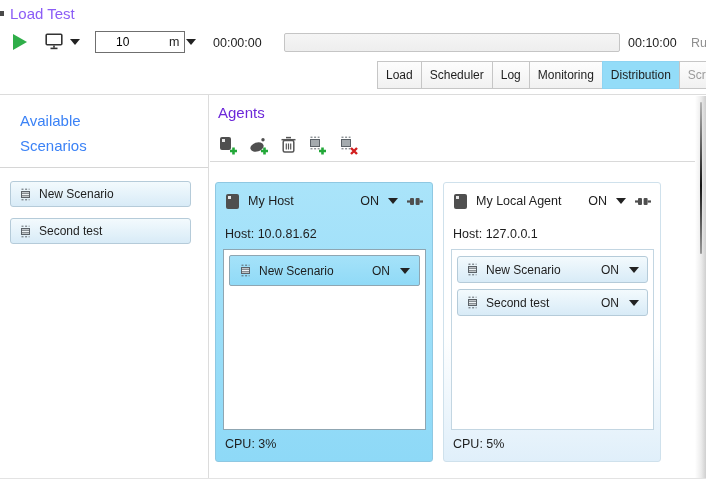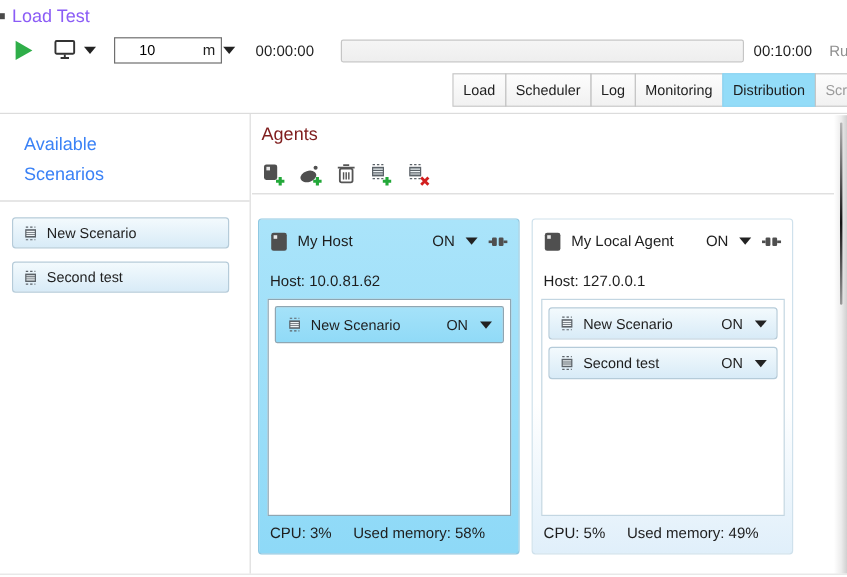--- a/index.html
+++ b/index.html
@@ -43,21 +43,21 @@
   .sidebar-title { position:absolute; left:20px; top:13px; width:110px; font-size:15px; line-height:25px; color:#3b82f6; }
   .sidebar-sep { position:absolute; top:72px; left:0; width:208px; height:1px; background:#d6d6d6; }
   .scenario-btn { position:absolute; left:10px; width:181px; height:26px; box-sizing:border-box;
     display:flex; align-items:center; gap:7px; padding-left:8px; font-size:12px;
     background:linear-gradient(#f3fafd,#d8ebf7); border:1px solid #b5cbd9; border-radius:3px; cursor:pointer; }
   .scenario-btn.b1 { top:86px; }
   .scenario-btn.b2 { top:123px; }
 
   
   .main { position:absolute; left:210px; top:95px; width:496px; height:383px; }
-  .agents-title { position:absolute; left:8px; top:9px; font-size:15px; color:#7f1d1d; }
+  .agents-title { position:absolute; left:8px; top:9px; font-size:15px; color:#6d28d9; }
   .agents-toolbar { position:absolute; left:8px; top:40px; display:flex; gap:10px; align-items:flex-end; }
   .tool-btn { width:21px; height:21px; position:relative; cursor:pointer; }
   .agents-sep { position:absolute; top:66px; left:0; width:487px; height:1px; background:#d9d9d9; }
 
   .agent-card { position:absolute; top:87px; width:218px; height:280px; box-sizing:border-box; border-radius:3px; cursor:pointer; }
   .agent-card.active { left:5px; background:linear-gradient(#aae4fa,#8ed9f7); border:1px solid #8fc8e2; }
   .agent-card.idle   { left:233px; background:linear-gradient(#ffffff 55%,#e0effa); border:1px solid #cfe1ec; }
 
   .agent-header { position:absolute; top:9px; left:10px; right:9px; height:18px; display:flex; align-items:center; }
   .agent-icon { width:13px; height:15px; background:#4f4f4f; border-radius:2px; position:relative; flex:none; }
@@ -274,21 +274,20 @@
               </svg>
           </span>
           <span class="nm">New Scenario</span>
           <span class="st">ON</span>
           <span class="caret"></span>
         </div>
       </div>
 
       <div class="agent-status">
         <span>CPU: 3%</span>
-        <span>Used memory: 58%</span>
       </div>
     </div>
 
     <div class="agent-card idle">
       <div class="agent-header">
         <span class="agent-icon"></span>
         <span class="agent-name">My Local Agent</span>
         <span class="agent-state">ON</span>
         <span class="caret agent-caret"></span>
         <span class="plug">
@@ -336,21 +335,20 @@
               </svg>
           </span>
           <span class="nm">Second test</span>
           <span class="st">ON</span>
           <span class="caret"></span>
         </div>
       </div>
 
       <div class="agent-status">
         <span>CPU: 5%</span>
-        <span>Used memory: 49%</span>
       </div>
     </div>
   </div>
 
   <div class="edge-strip">
     <div class="edge-thumb"></div>
   </div>
 
   <div class="bottom-sep"></div>
 </div>

